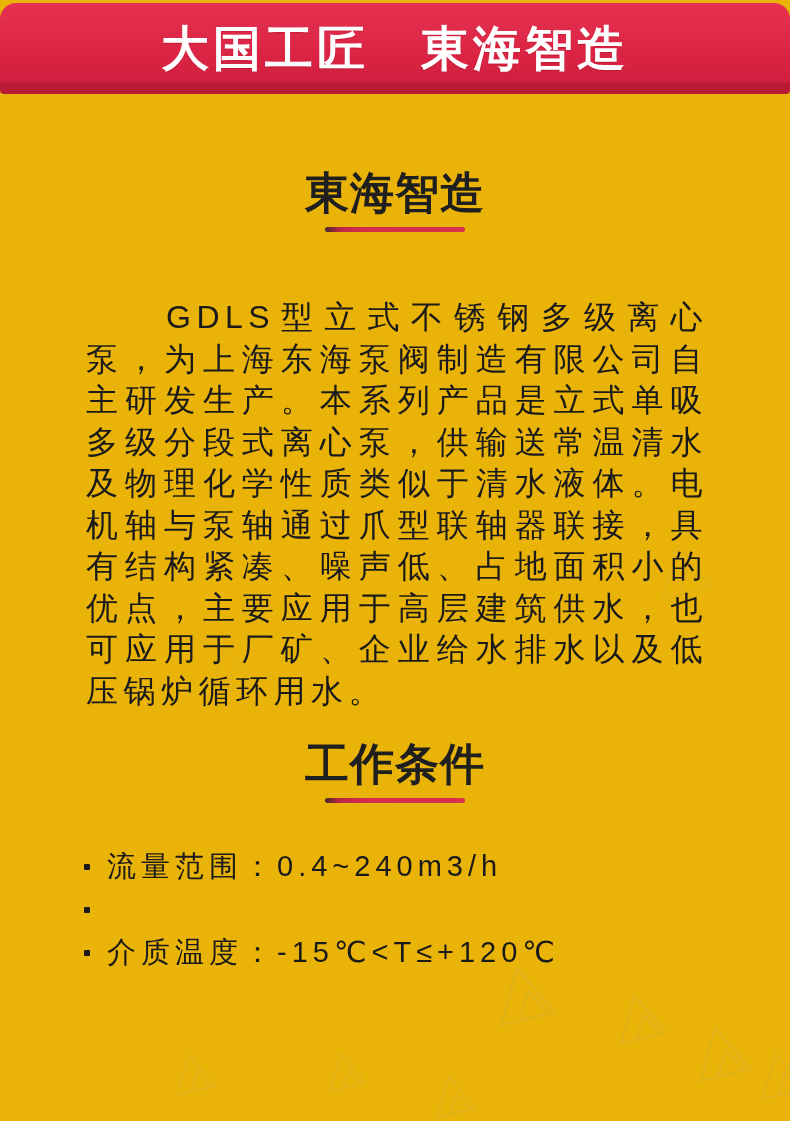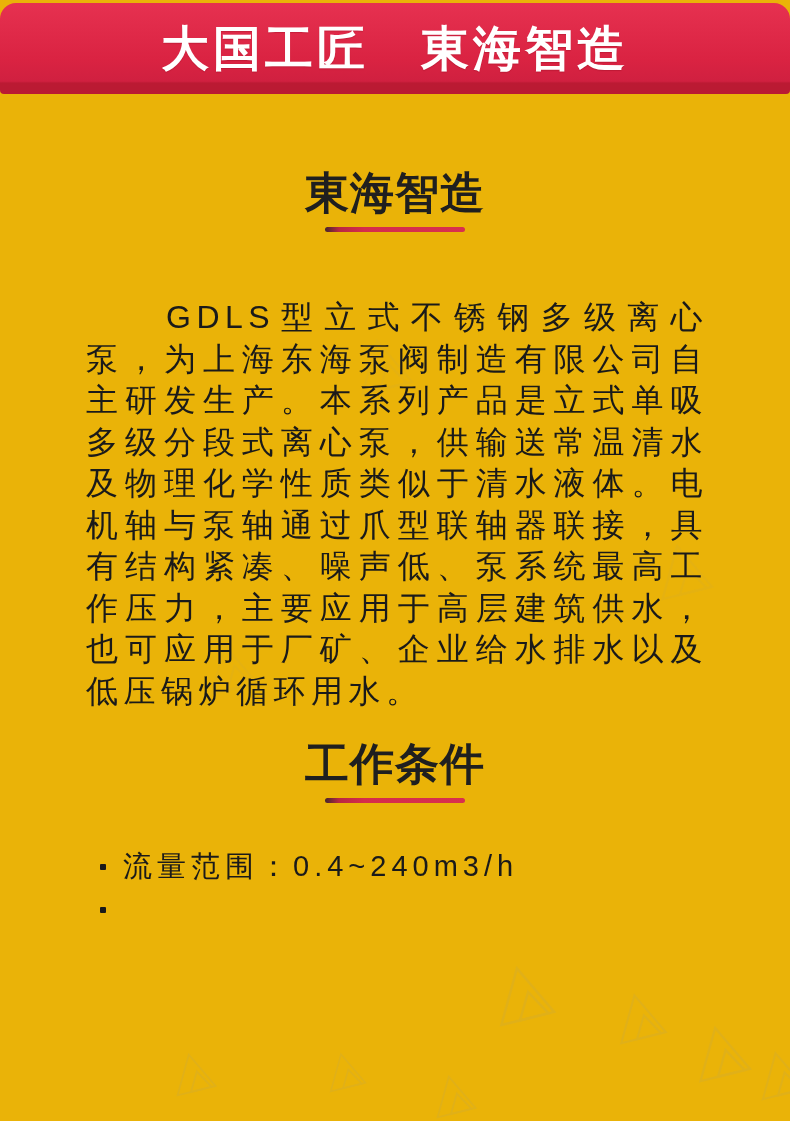--- a/index.html
+++ b/index.html
@@ -70,21 +70,21 @@
     line-height: 41.5px;
     letter-spacing: 5.5px;
     color: #1a1a1a;
     text-align: justify;
     text-indent: 80px;
   }
 
   
   .conditions-list {
     position: absolute;
-    top: 845px; left: 100px;
+    top: 845px; left: 84px;
     width: 640px;
     list-style: none;
   }
   .condition-item {
     display: flex;
     align-items: center;
     height: 43.3px;
     font-size: 29px;
     letter-spacing: 5px;
     color: #1a1a1a;
@@ -174,28 +174,32 @@
       </svg>
   </div>
 
   <div class="banner">
     <div class="banner-title">大国工匠　東海智造</div>
   </div>
 
   <h2 class="section-heading heading-overview">東海智造</h2>
   <div class="heading-underline underline-overview"></div>
 
-  <p class="overview-paragraph">GDLS型立式不锈钢多级离心泵，为上海东海泵阀制造有限公司自主研发生产。本系列产品是立式单吸多级分段式离心泵，供输送常温清水及物理化学性质类似于清水液体。电机轴与泵轴通过爪型联轴器联接，具有结构紧凑、噪声低、泵系统最高工作压力，主要应用于高层建筑供水，也可应用于厂矿、企业给水排水以及低压锅炉循环用水。</p>
+  <p class="overview-paragraph">GDLS型立式不锈钢多级离心泵，为上海东海泵阀制造有限公司自主研发生产。本系列产品是立式单吸多级分段式离心泵，供输送常温清水及物理化学性质类似于清水液体。电机轴与泵轴通过爪型联轴器联接，具有结构紧凑、噪声低、占地面积小的优点，主要应用于高层建筑供水，也可应用于厂矿、企业给水排水以及低压锅炉循环用水。</p>
 
   <h2 class="section-heading heading-conditions">工作条件</h2>
   <div class="heading-underline underline-conditions"></div>
 
   <ul class="conditions-list">
     <li class="condition-item">
       <span class="bullet"></span>
       <span>流量范围：0.4~240m3/h</span>
     </li>
     <li class="condition-item">
       <span class="bullet"></span>
     </li>
+    <li class="condition-item">
+      <span class="bullet"></span>
+      <span>介质温度：-15℃&lt;T≤+120℃</span>
+    </li>
   </ul>
 
 </div>
 
 </body></html>

